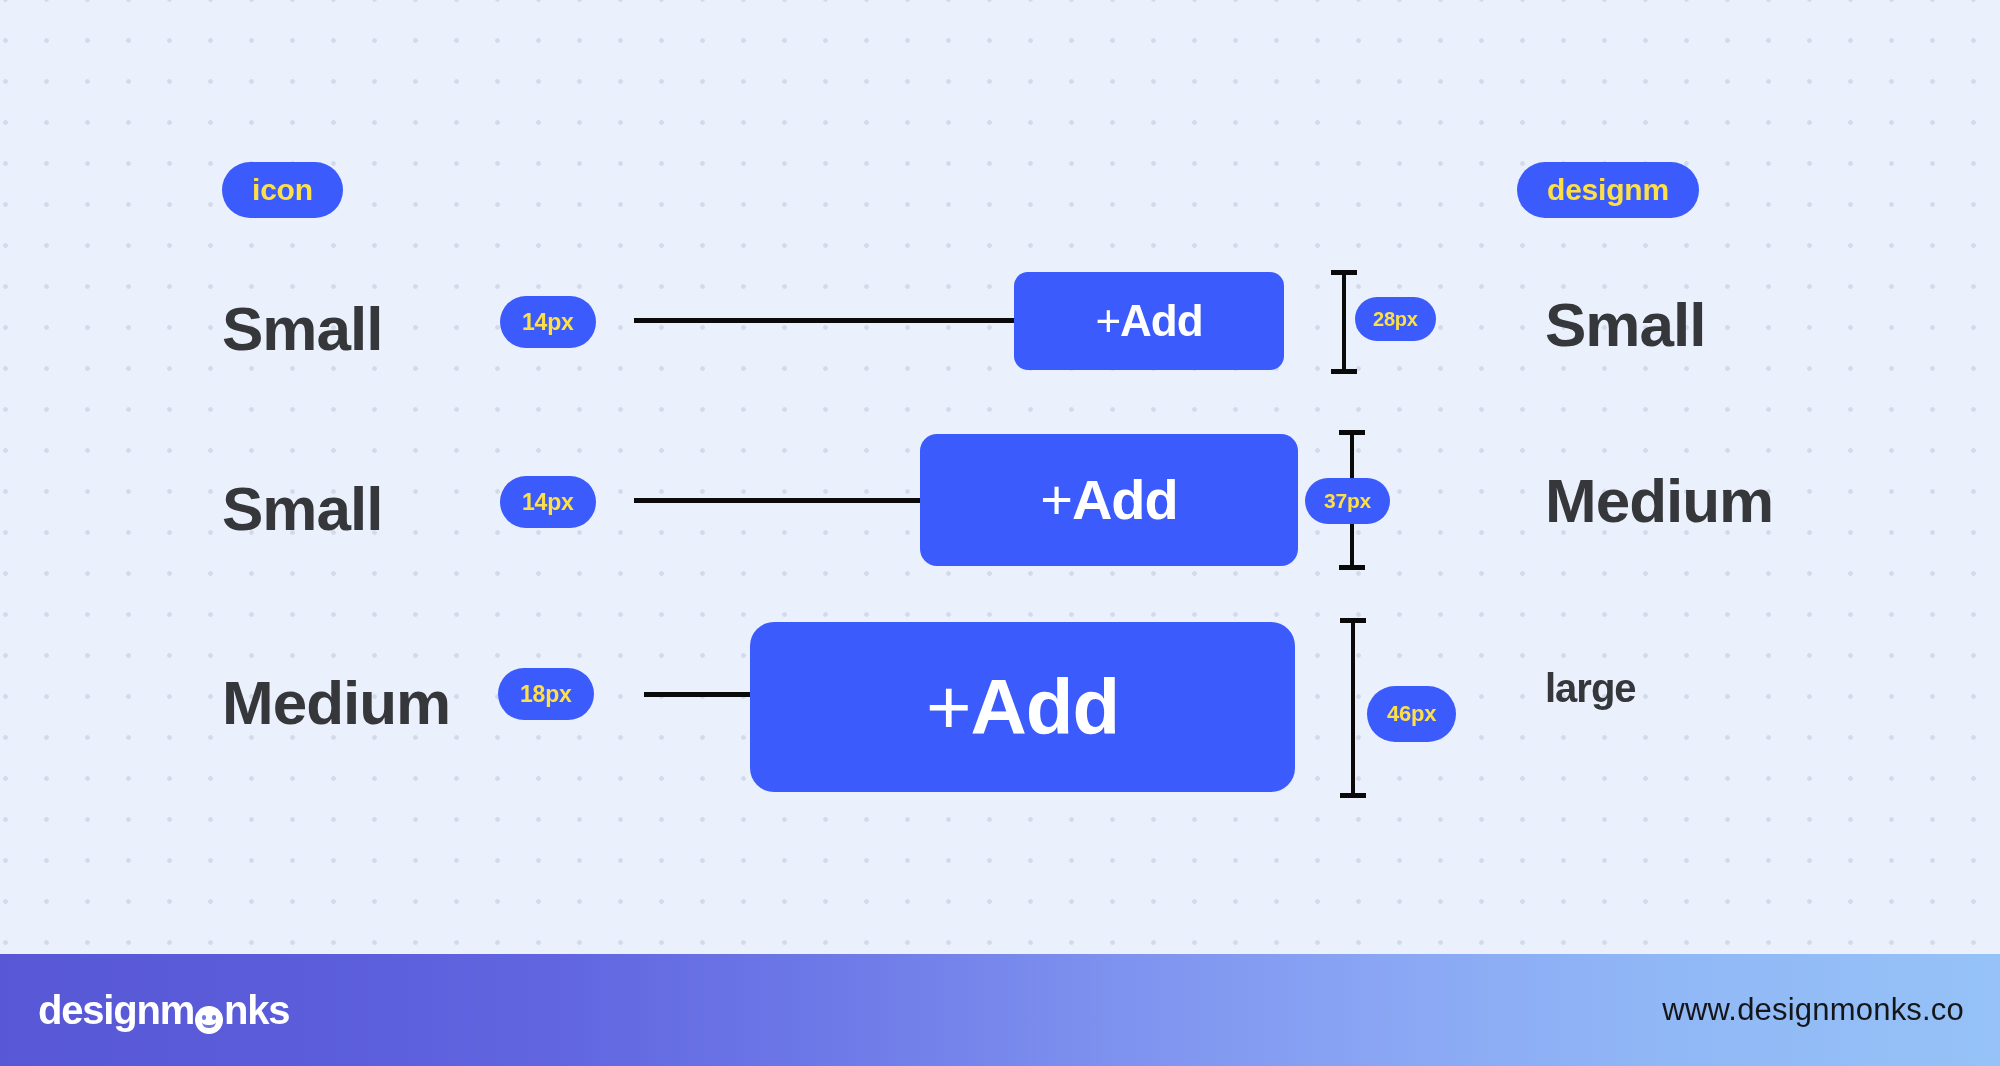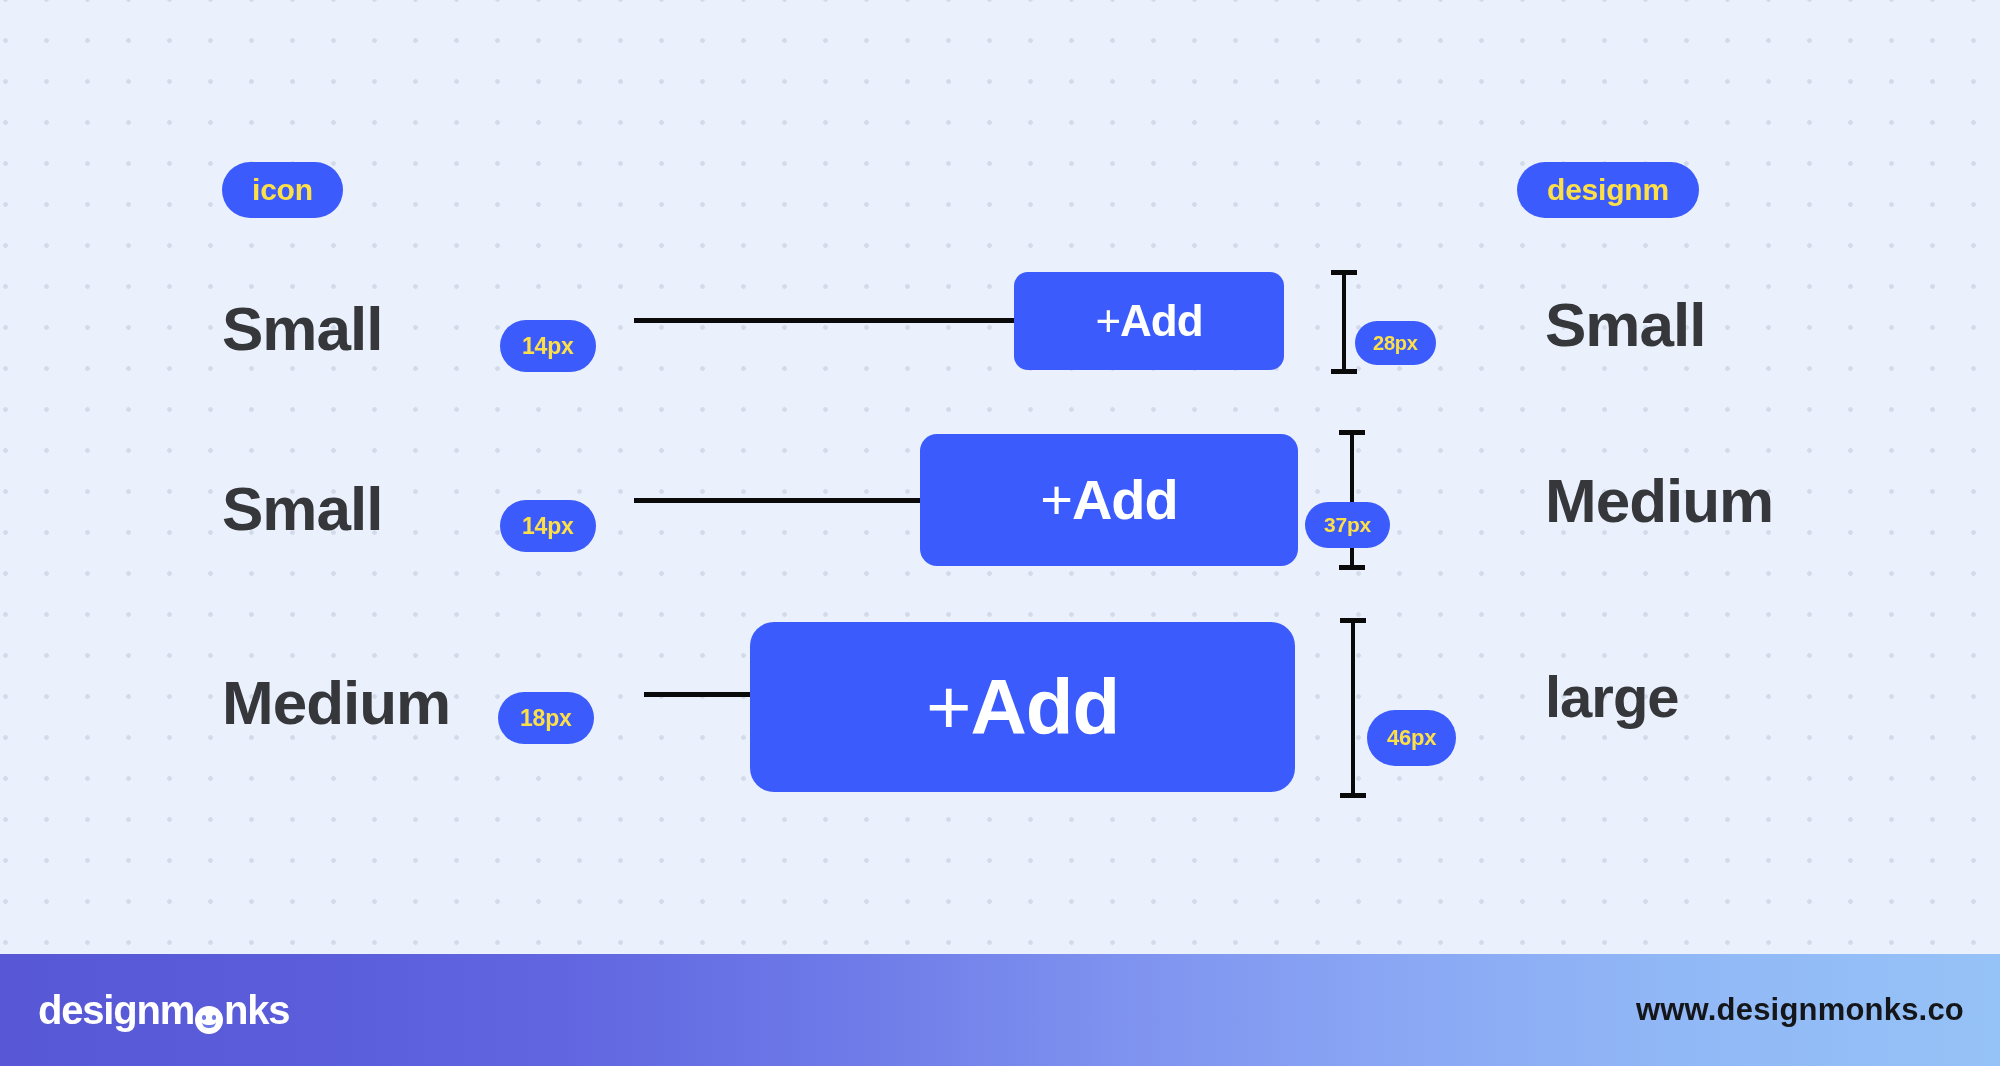--- a/index.html
+++ b/index.html
@@ -72,21 +72,20 @@
     white-space: nowrap;
   }
 
   
   .size-pill {
     position: absolute;
     height: 52px;
     padding: 0 22px;
     font-size: 23px;
     font-weight: 700;
-    margin-top: 24px;
   }
 
   
   .connector {
     position: absolute;
     height: 5px;
     background: #0a0a0a;
   }
   .arrowhead {
     position: absolute;
@@ -231,21 +230,21 @@
     bottom: 6px;
     width: 14px;
     height: 6px;
     border-bottom: 3px solid #6d7ae6;
     border-radius: 0 0 14px 14px;
   }
 
   .site-url {
     color: #15161a;
     font-size: 31px;
-    font-weight: 700;
+    font-weight: 400;
     letter-spacing: 0.2px;
   }
 </style>
 </head>
 <body>
 
 <div class="canvas"></div>
 
 <div class="pill header-pill" id="pill-icon">icon</div>
 
@@ -317,21 +316,21 @@
 </div>
 
 <div class="bracket" id="bracket-2">
   <div class="cap top"></div>
   <div class="stem"></div>
   <div class="cap bottom"></div>
 </div>
 
 <div class="pill size-pill" id="mpill-2" style="height:56px; font-size:22px; padding:0 20px;">46px</div>
 
-<div class="btn-label" style="left:1545px; top:668px; font-size:58px;">large</div>
+<div class="btn-label" style="left:1545px; top:668px; font-size:40px;">large</div>
 
 <div class="footer">
   <div class="brand">
     <span>designm</span>
       <span class="smiley">
         <span class="smile-mouth"></span>
       </span>
       <span>nks</span>
   </div>
   <div class="site-url">www.designmonks.co</div>

